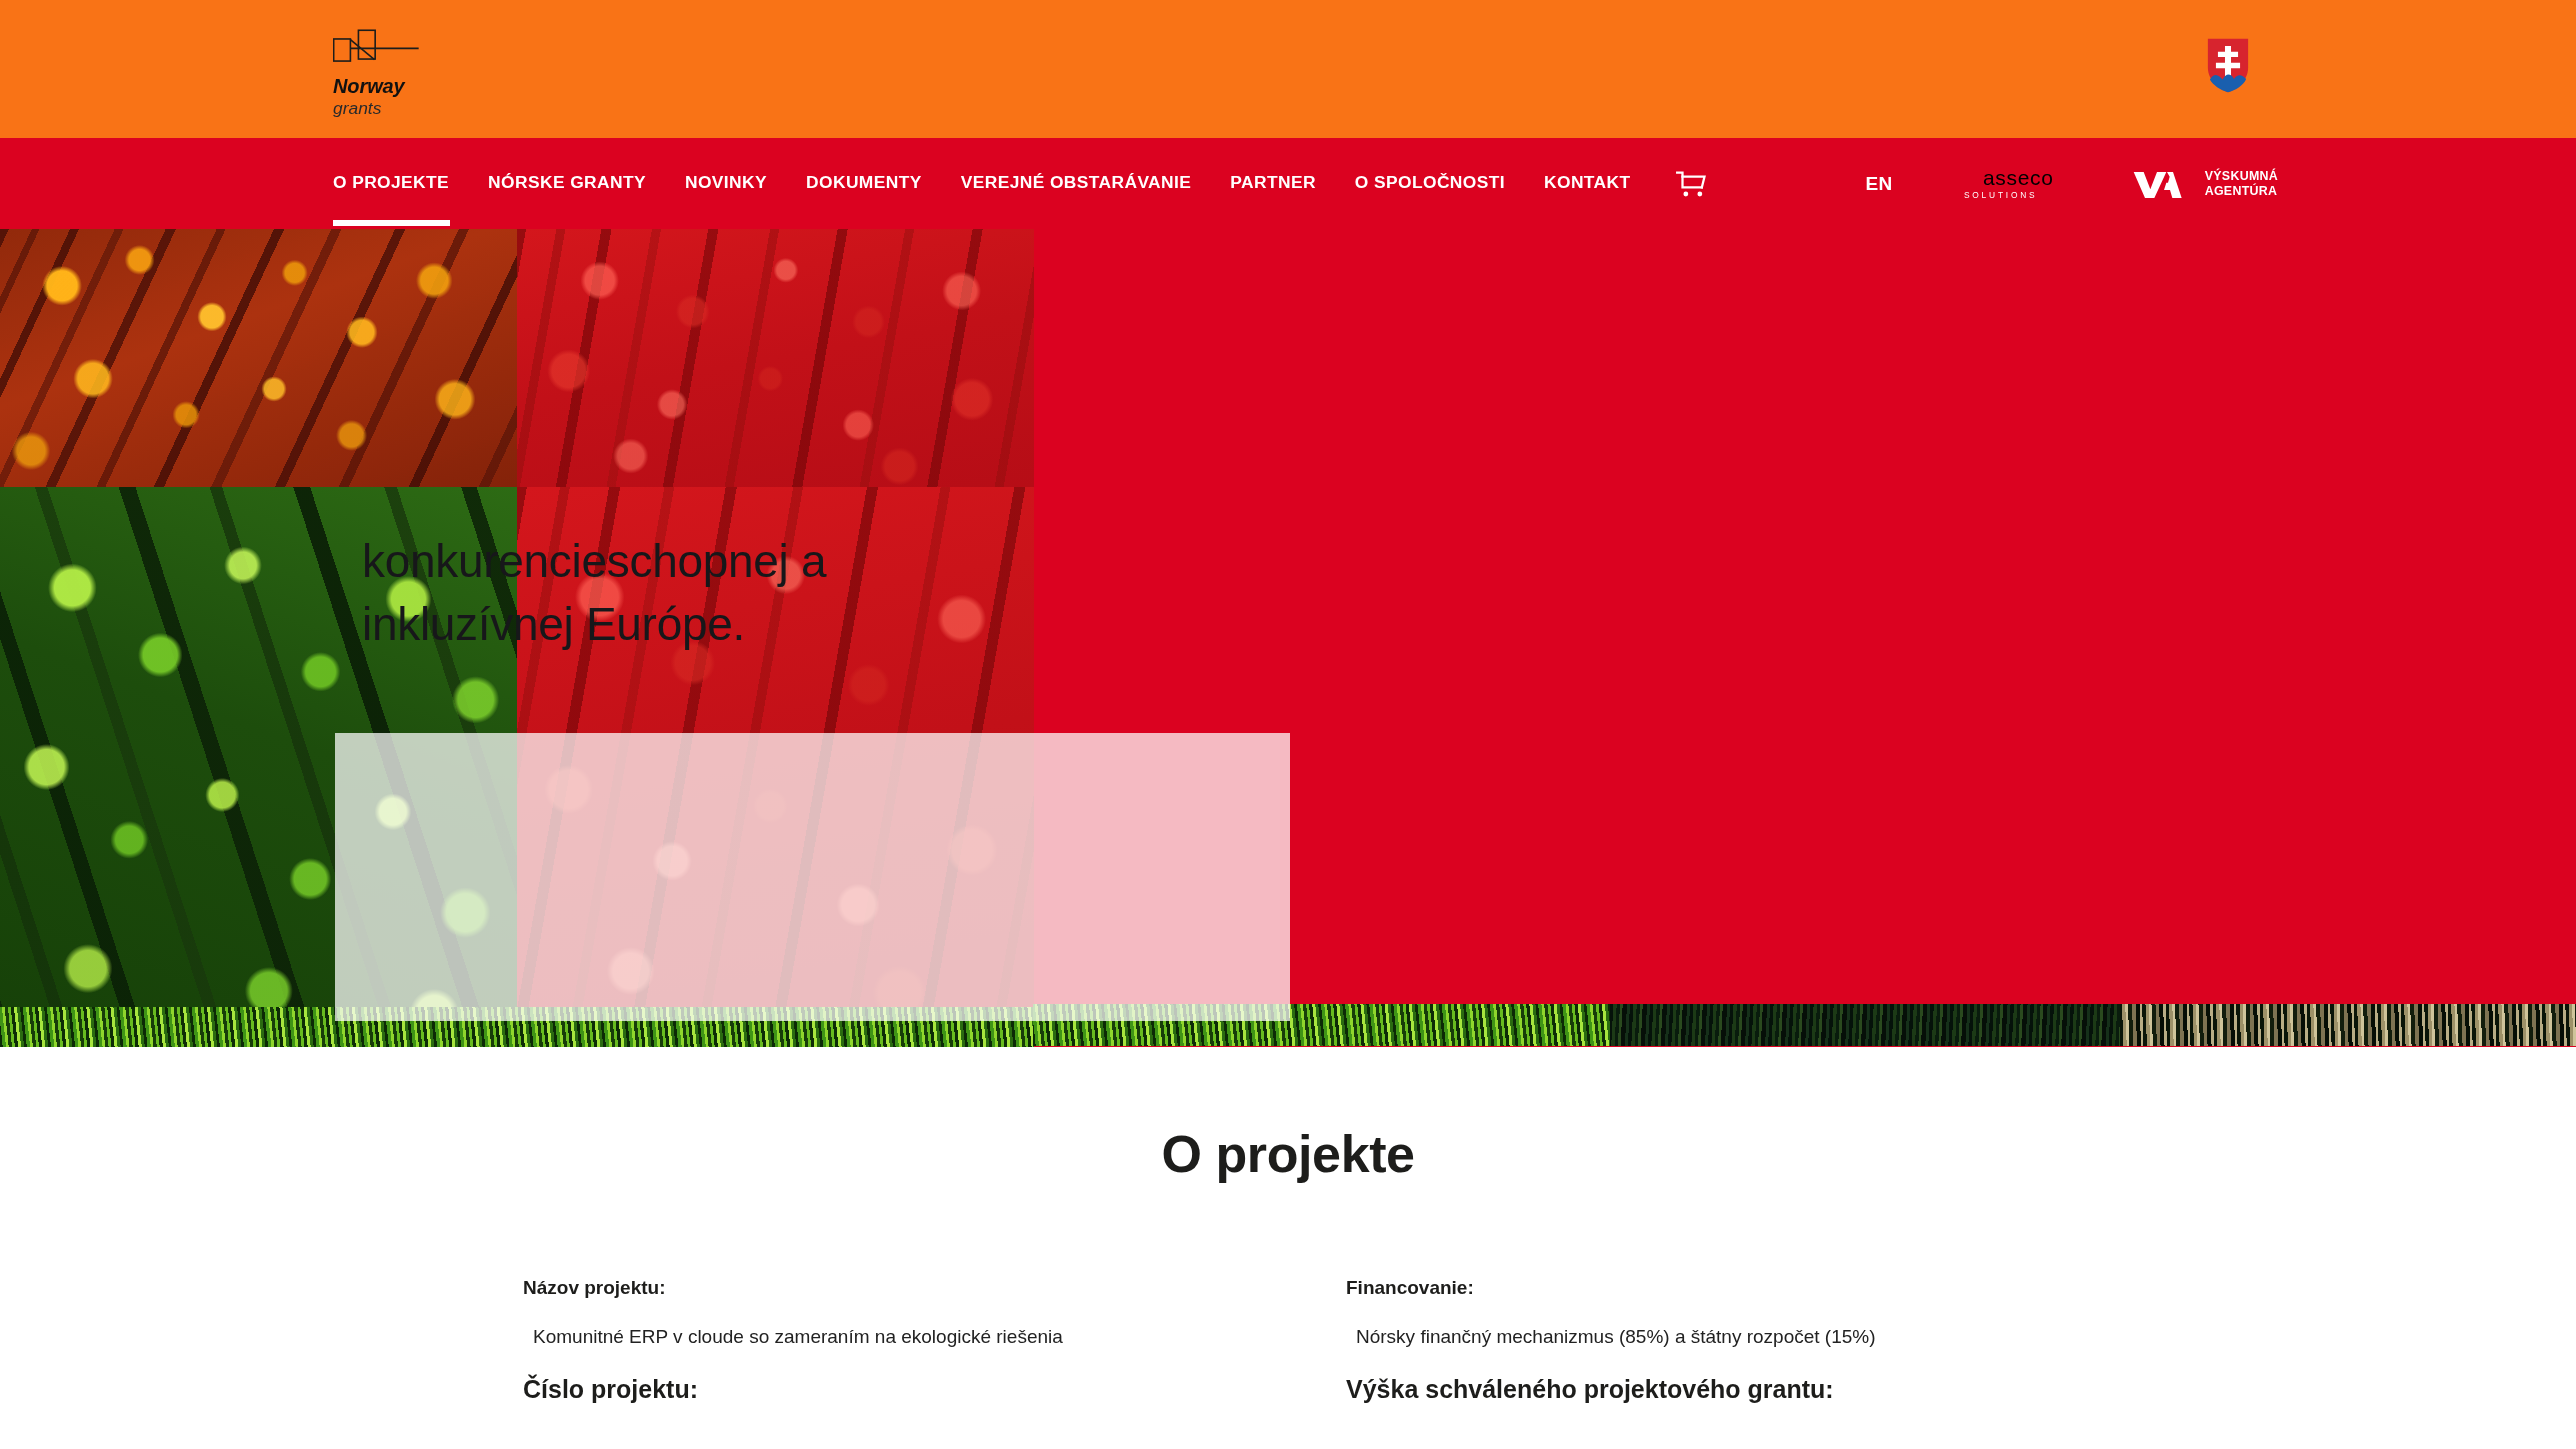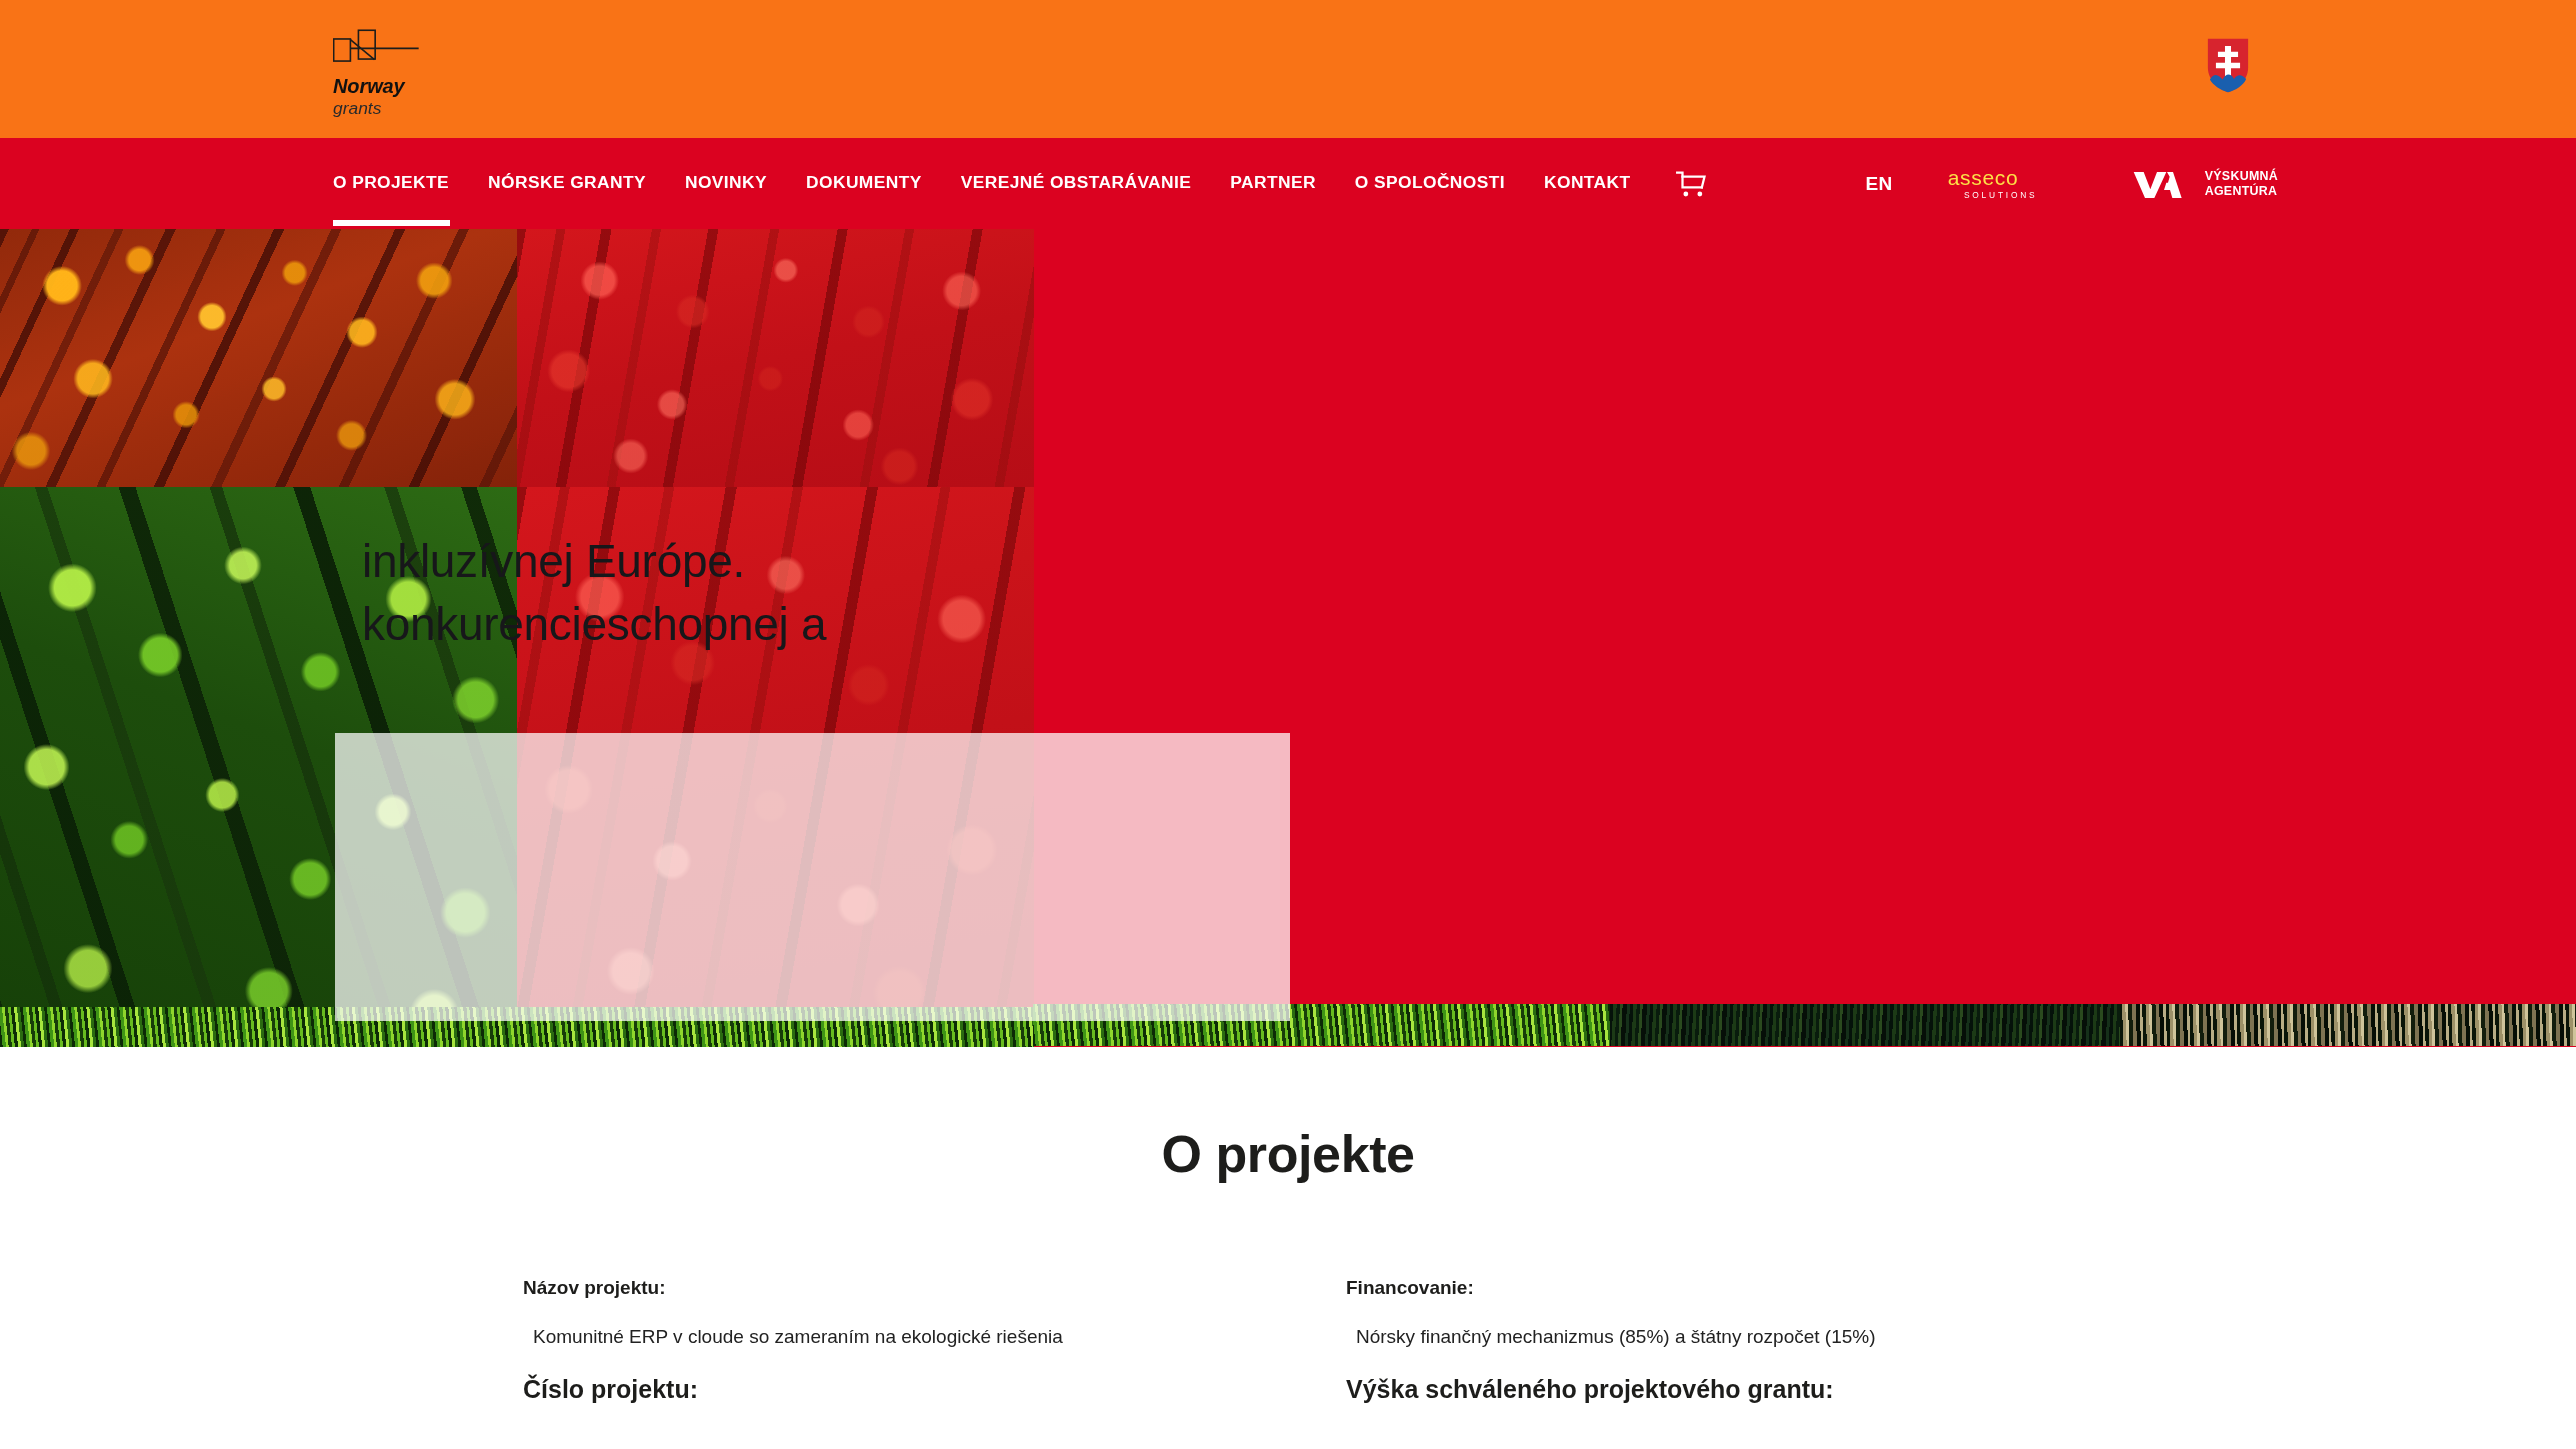--- a/index.html
+++ b/index.html
@@ -61,22 +61,22 @@
   .nav-right{
     position:absolute; right:298px; top:0; height:91px;
     display:flex; align-items:center; gap:0;
   }
   .lang{
     color:#fff; font-size:19px; font-weight:700; letter-spacing:0.4px;
     margin-right:55px; cursor:pointer;
   }
   .asseco{ margin-right:78px; width:106px; }
   .asseco-top{
-    color:#fde047; font-size:21px; font-weight:400; letter-spacing:0.7px;
-    text-align:left; line-height:1;
+    color:#000000; font-size:21px; font-weight:400; letter-spacing:0.7px;
+    text-align:right; line-height:1;
   }
   .asseco-bot{
     color:#fff; font-size:8.4px; letter-spacing:2.8px;
     text-align:center; margin-top:3.4px; line-height:1;
   }
   .va{ display:flex; align-items:center; gap:23px; }
   .va-txt{
     color:#fff; font-size:12.4px; font-weight:700; line-height:1.13;
     letter-spacing:0.3px;
   }
@@ -325,22 +325,22 @@
   </div>
   <div class="blk" style="left:2120px;top:775px;width:456px;height:42px;">
     <div class="photo tex-strip-tan"></div>
   </div>
 
   <div class="headline-box"></div>
 
 </div>
 
 <div class="headline">
+  <div>konkurencieschopnej a</div>
   <div>inkluzívnej Európe.</div>
-  <div>konkurencieschopnej a</div>
 </div>
 
 <div class="content"></div>
 
 <div class="section-title">O projekte</div>
 
 <div class="col-left">
   <div class="f-label">Názov projektu:</div>
   <div class="f-value">Komunitné ERP v cloude so zameraním na ekologické riešenia</div>
   <div class="f-label2">Číslo projektu:</div>

